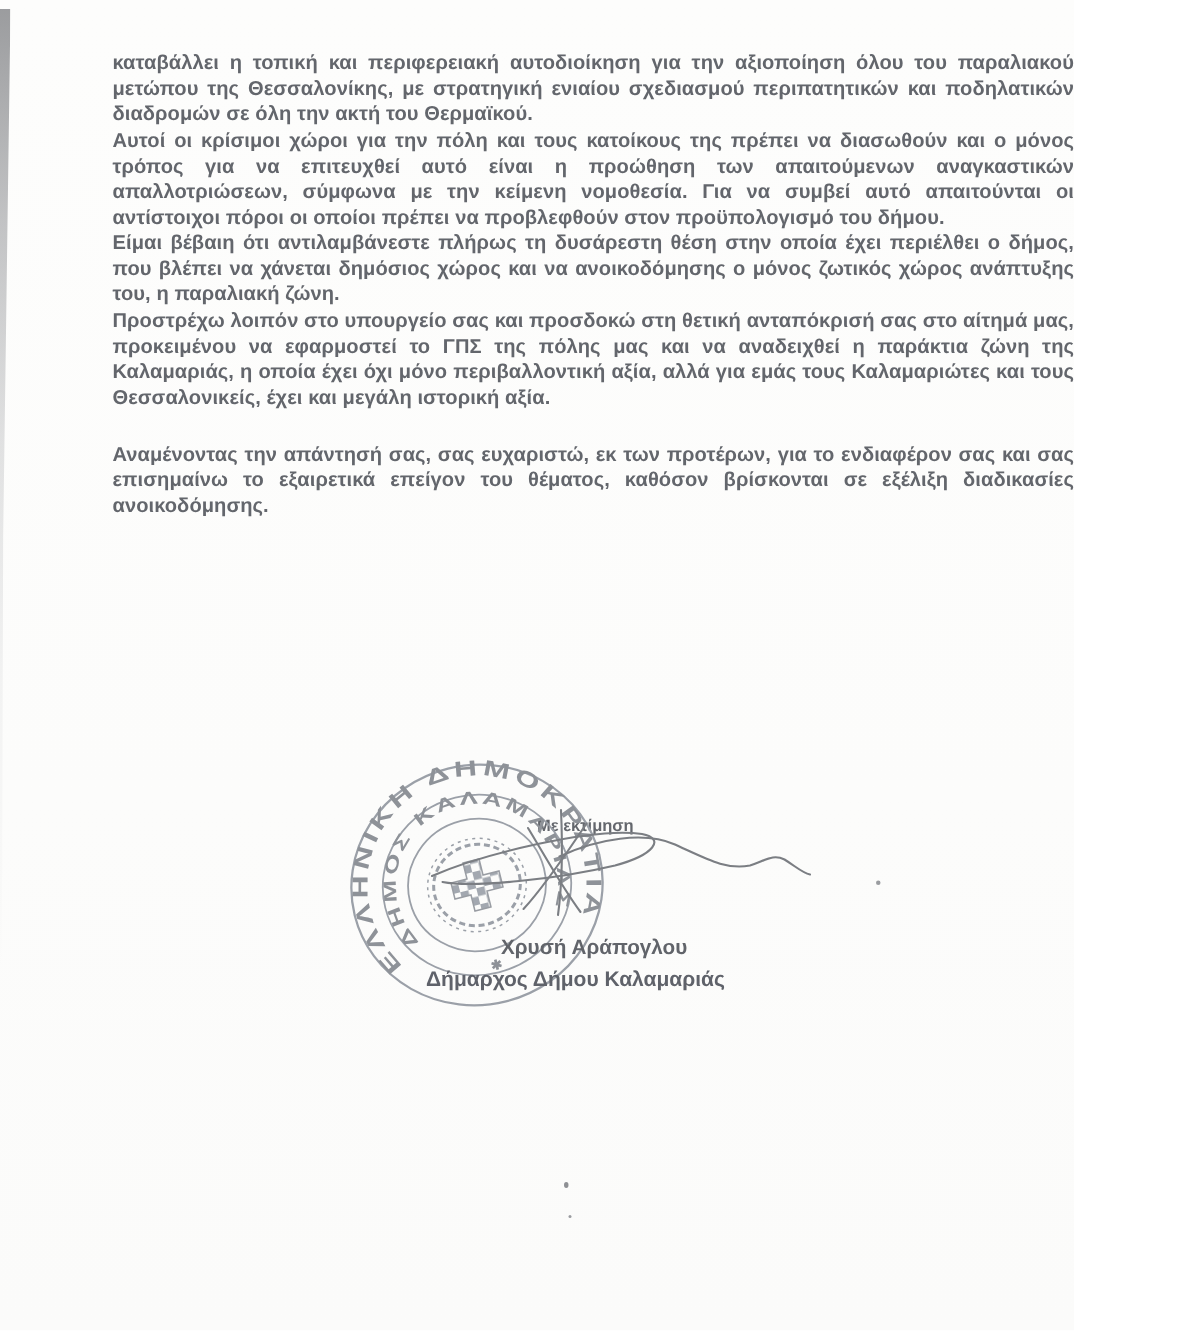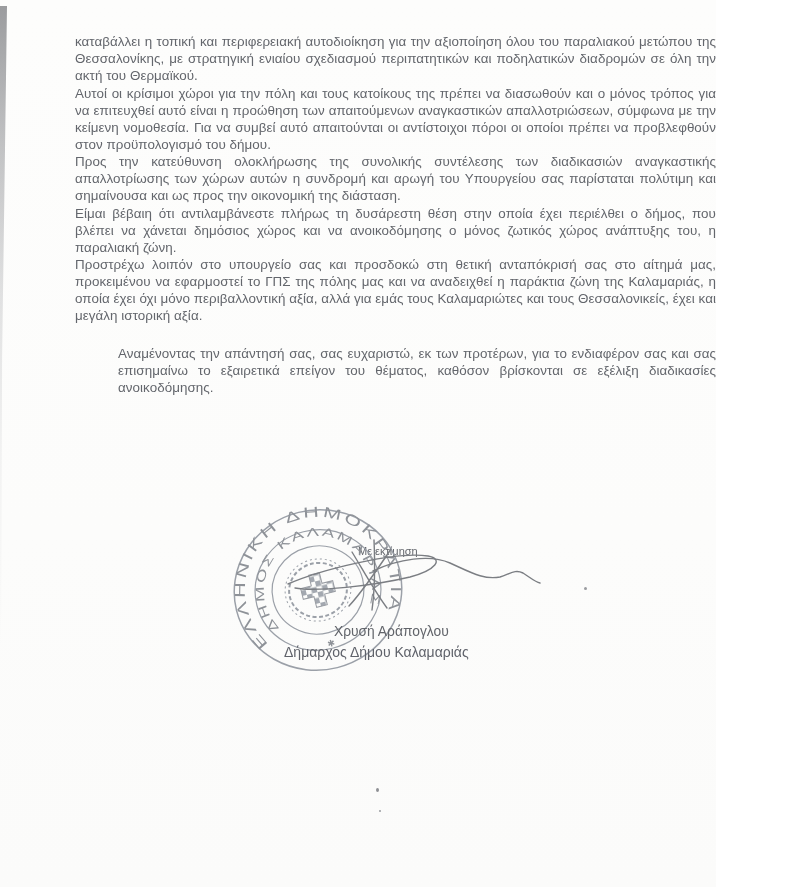--- a/index.html
+++ b/index.html
@@ -5,41 +5,42 @@
   html,body{margin:0;padding:0;}
   body{
     width:786px;height:887px;
     background:#ffffff;
     font-family:"Liberation Sans",sans-serif;
     overflow:hidden;
   }
   .page{
     position:relative;width:716px;height:887px;
     background:linear-gradient(180deg,#fdfdfc 0%,#fcfcfb 60%,#fbfbfa 100%);
+    font-weight:bold;
   }
   
   .scan-edge{
     position:absolute;left:0;top:6px;width:7px;height:640px;
     background:linear-gradient(180deg,
       rgba(75,77,82,.55) 0%,
       rgba(105,107,112,.40) 22%,
       rgba(140,142,147,.25) 45%,
       rgba(170,172,176,.12) 70%,
       rgba(190,192,196,0) 100%);
     clip-path:polygon(0 0,100% 0,30% 55%,18% 100%,0 100%);
   }
   .letter-body{
     position:absolute;left:75px;top:33px;width:641px;
     font-size:13.4px;line-height:17px;
     color:#63666c;
     text-align:justify;
     letter-spacing:.05px;
   }
   .letter-body p{margin:0 0 .5px 0;}
-  .letter-body p.final-par{margin-top:21px;margin-left:43px;}
+  .letter-body p.final-par{margin-top:21px;}
   .closing{
     position:absolute;left:358px;top:545px;
     font-size:11px;color:#64676d;
   }
   .signer-name{
     position:absolute;left:334px;top:608px;
     font-size:13.8px;color:#61646a;margin-top:16px;
   }
   .signer-title{
     position:absolute;left:284px;top:644px;
@@ -55,21 +56,20 @@
 </head>
 <body>
 
 <div class="page">
 
   <div class="scan-edge"></div>
 
   <div class="letter-body">
       <p>καταβάλλει η τοπική και περιφερειακή αυτοδιοίκηση για την αξιοποίηση όλου του παραλιακού μετώπου της Θεσσαλονίκης, με στρατηγική ενιαίου σχεδιασμού περιπατητικών και ποδηλατικών διαδρομών σε όλη την ακτή του Θερμαϊκού.</p>
       <p>Αυτοί οι κρίσιμοι χώροι για την πόλη και τους κατοίκους της πρέπει να διασωθούν και ο μόνος τρόπος για να επιτευχθεί αυτό είναι η προώθηση των απαιτούμενων αναγκαστικών απαλλοτριώσεων, σύμφωνα με την κείμενη νομοθεσία. Για να συμβεί αυτό απαιτούνται οι αντίστοιχοι πόροι οι οποίοι πρέπει να προβλεφθούν στον προϋπολογισμό του δήμου.</p>
-      <p>Προς την κατεύθυνση ολοκλήρωσης της συνολικής συντέλεσης των διαδικασιών αναγκαστικής απαλλοτρίωσης των χώρων αυτών η συνδρομή και αρωγή του Υπουργείου σας παρίσταται πολύτιμη και σημαίνουσα και ως προς την οικονομική της διάσταση.</p>
       <p>Είμαι βέβαιη ότι αντιλαμβάνεστε πλήρως τη δυσάρεστη θέση στην οποία έχει περιέλθει ο δήμος, που βλέπει να χάνεται δημόσιος χώρος και να ανοικοδόμησης ο μόνος ζωτικός χώρος ανάπτυξης του, η παραλιακή ζώνη.</p>
       <p>Προστρέχω λοιπόν στο υπουργείο σας και προσδοκώ στη θετική ανταπόκρισή σας στο αίτημά μας, προκειμένου να εφαρμοστεί το ΓΠΣ της πόλης μας και να αναδειχθεί η παράκτια ζώνη της Καλαμαριάς, η οποία έχει όχι μόνο περιβαλλοντική αξία, αλλά για εμάς τους Καλαμαριώτες και τους Θεσσαλονικείς, έχει και μεγάλη ιστορική αξία.</p>
       <p class="final-par">Αναμένοντας την απάντησή σας, σας ευχαριστώ, εκ των προτέρων, για το ενδιαφέρον σας και σας επισημαίνω το εξαιρετικά επείγον του θέματος, καθόσον βρίσκονται σε εξέλιξη διαδικασίες ανοικοδόμησης.</p>
     </div>
 
   <div class="closing">Με εκτίμηση</div>
 
   <svg class="stamp-svg" width="182" height="172" viewBox="0 0 182 172">
     <defs>
       <pattern id="checker" width="11" height="11" patternUnits="userSpaceOnUse">

